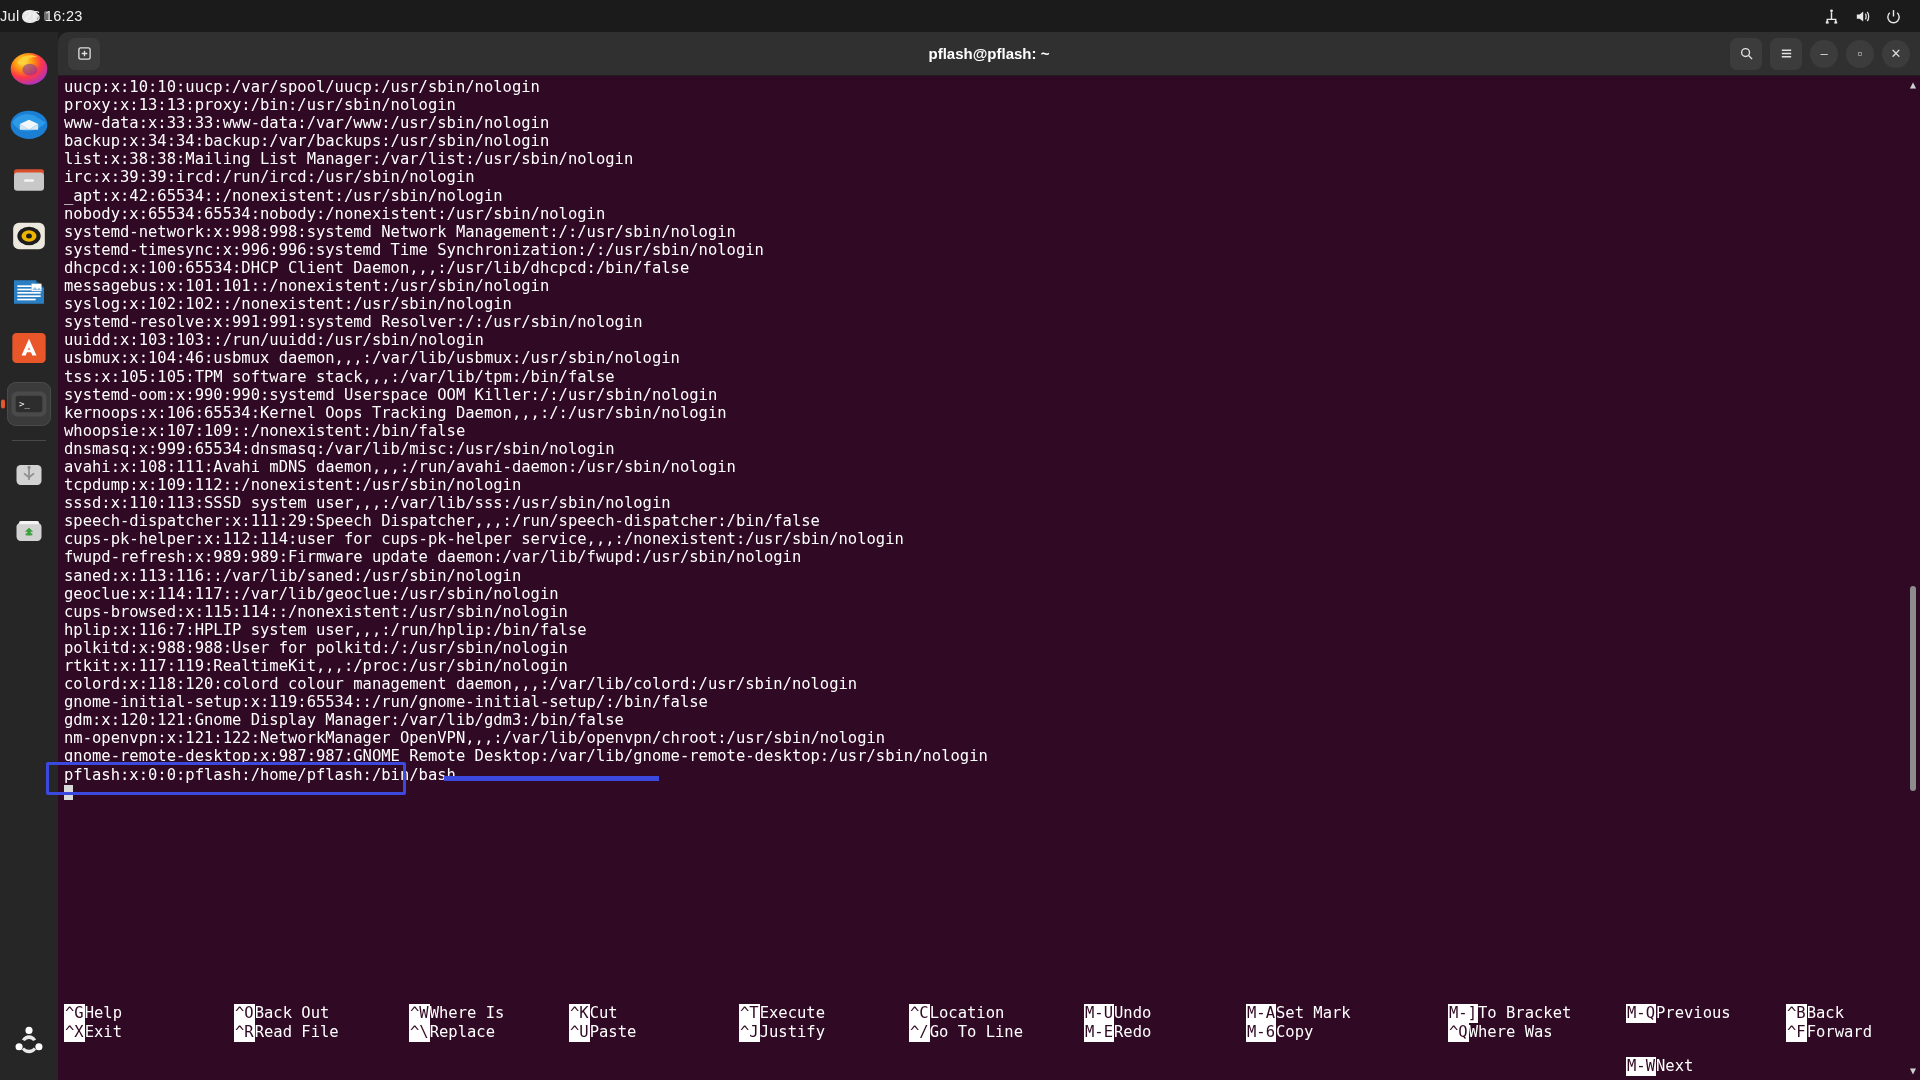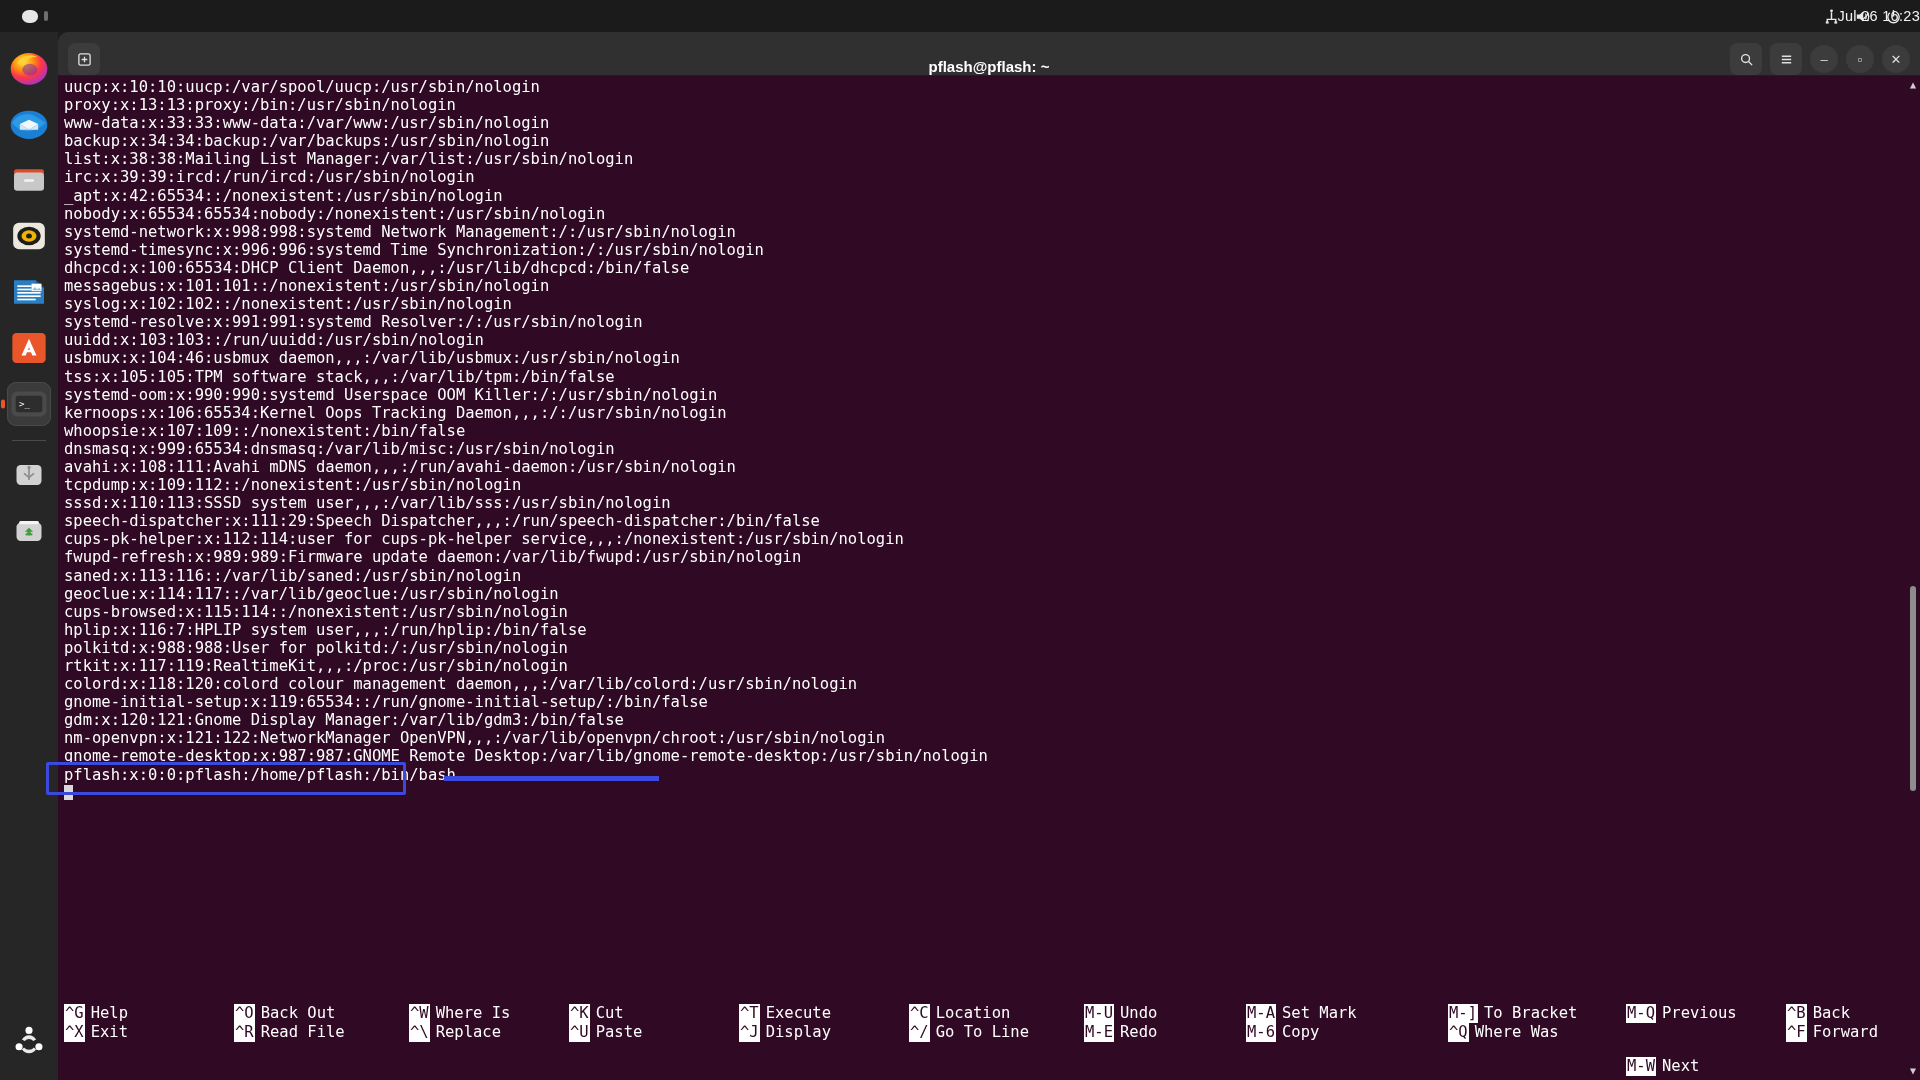--- a/index.html
+++ b/index.html
@@ -14,21 +14,21 @@
     position:absolute; left:0; top:0; width:1920px; height:32px;
     background:#1b1b1b; color:#ffffff;
     display:flex; align-items:center; z-index:50;
   }
   #topbar .tb-left{ position:absolute; left:22px; display:flex; align-items:center; gap:6px; }
   .activities-dot{
     width:16px; height:13px; background:#e6e6e6; border-radius:7px/6px; display:block;
   }
   .activities-dot2{ width:4px; height:10px; background:#6e6e6e; border-radius:2px; display:block; }
   #topbar .tb-clock{
-    position:absolute; left:0; right:0; text-align:right;
+    position:absolute; left:0; right:0; text-align:left;
     font-family:"Liberation Sans", sans-serif; font-size:14.5px; letter-spacing:.3px;
     color:#f2f2f2;
   }
   #topbar .tb-right{ position:absolute; right:18px; display:flex; align-items:center; gap:14px; }
   #topbar .tb-right svg{ display:block; }
 
   
   #dock{
     position:absolute; left:0; top:32px; width:58px; height:1048px;
     background:#262626;
@@ -47,21 +47,21 @@
   .dock-sep{ width:34px; height:1px; background:#4a4a4a; margin:2px 0 12px 0; }
   .dock-bottom{ position:absolute; bottom:18px; left:50%; transform:translateX(-50%); }
 
   
   #window{
     position:absolute; left:58px; top:32px; width:1862px; height:1048px;
     background:#300a24; display:flex; flex-direction:column;
     border-top-left-radius:10px; z-index:30; overflow:hidden;
   }
   #titlebar{
-    height:44px; background:#303030; display:flex; align-items:flex-end;
+    height:44px; background:#303030; display:flex; align-items:center;
     padding:0 10px; position:relative; flex:0 0 44px;
     border-bottom:1px solid #1f1f1f;
   }
   .tb-btn{
     width:32px; height:32px; border-radius:7px; background:#3c3c3c;
     display:flex; align-items:center; justify-content:center;
     color:#e8e8e8; font-family:"Liberation Sans",sans-serif; font-size:15px;
   }
   #titlebar .left-group{ display:flex; gap:8px; }
   #titlebar .title{
@@ -92,21 +92,21 @@
   #nano-body .line{ height:18.1px; }
   .caret{ display:inline-block; width:9px; height:15px; background:#d9d9d9; vertical-align:-2px; }
   #nano-help{
     flex:0 0 42px; padding:0 0 4px 6px; color:#ffffff;
     font-size:15.5px; line-height:19px; display:flex; gap:0;
     font-family:"DejaVu Sans Mono", monospace;
   }
   .help-col{ display:flex; flex-direction:column; }
   .help-row{ display:flex; align-items:center; white-space:pre; }
   .hk{ background:#ffffff; color:#300a24; padding:0 1px; }
-  .hl{ padding-left:6px; }
+  .hl{ }
 
   
   #scrollbar{
     position:absolute; right:2px; top:24px; bottom:46px; width:10px;
   }
   #scrollbar .thumb{
     position:absolute; left:2px; width:6px; border-radius:3px; background:#8d8d8d;
     top:52%; height:22%;
   }
   #scroll-up, #scroll-down{
@@ -316,21 +316,21 @@
         <div class="help-col" style="width: 160px;">
           <div class="help-row"><span class="hk">^W</span><span class="hl">Where Is</span></div>
           <div class="help-row"><span class="hk">^\</span><span class="hl">Replace</span></div>
         </div>
         <div class="help-col" style="width: 170px;">
           <div class="help-row"><span class="hk">^K</span><span class="hl">Cut</span></div>
           <div class="help-row"><span class="hk">^U</span><span class="hl">Paste</span></div>
         </div>
         <div class="help-col" style="width: 170px;">
           <div class="help-row"><span class="hk">^T</span><span class="hl">Execute</span></div>
-          <div class="help-row"><span class="hk">^J</span><span class="hl">Display</span></div>
+          <div class="help-row"><span class="hk">^J</span><span class="hl">Justify</span></div>
         </div>
         <div class="help-col" style="width: 175px;">
           <div class="help-row"><span class="hk">^C</span><span class="hl">Location</span></div>
           <div class="help-row"><span class="hk">^/</span><span class="hl">Go To Line</span></div>
         </div>
         <div class="help-col" style="width: 162px;">
           <div class="help-row"><span class="hk">M-U</span><span class="hl">Undo</span></div>
           <div class="help-row"><span class="hk">M-E</span><span class="hl">Redo</span></div>
         </div>
         <div class="help-col" style="width: 202px;">

